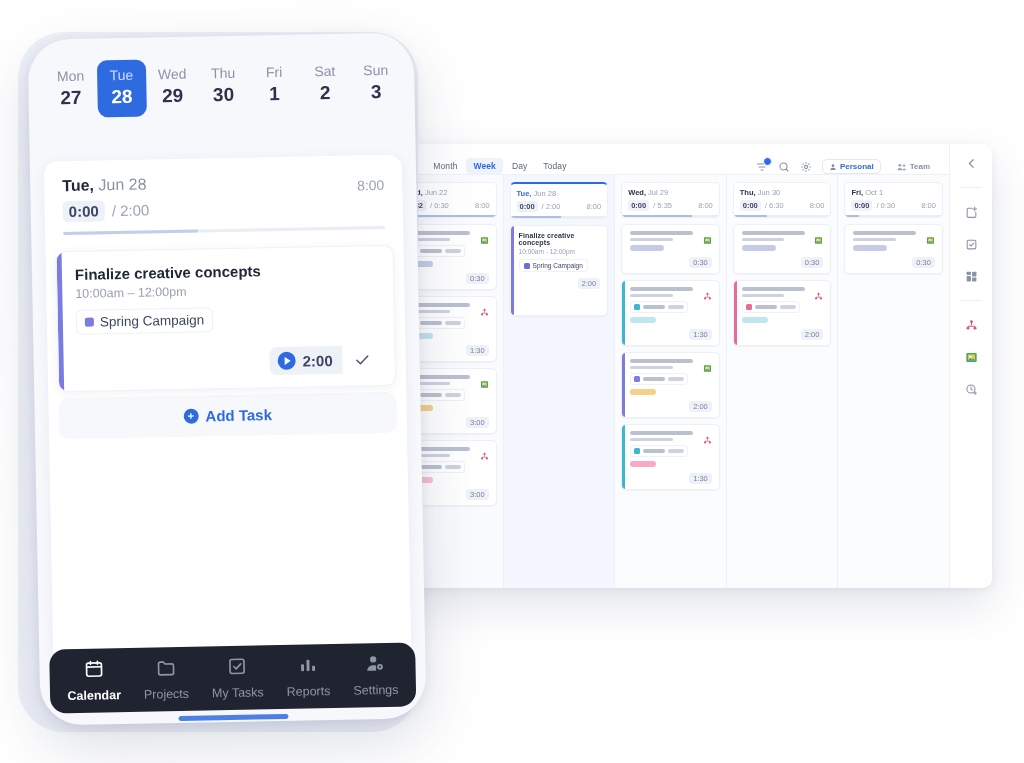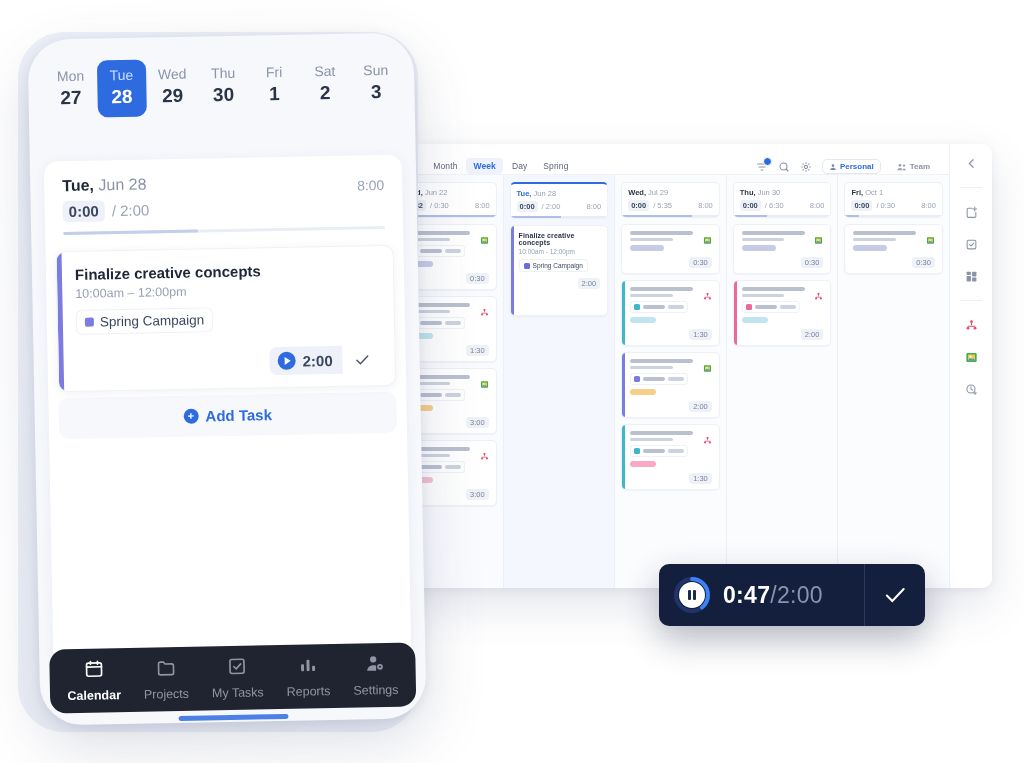--- a/index.html
+++ b/index.html
@@ -233,21 +233,21 @@
   <div id="desktop">
     <div id="desktop-inner">
       <div class="dsk-main">
 
         <div class="dsk-toolbar">
           <span class="tb-chevron">›</span>
           <div class="tb-seg">
             <span class="tb-btn">Month</span>
             <span class="tb-btn active">Week</span>
             <span class="tb-btn">Day</span>
-            <span class="tb-btn">Spring</span>
+            <span class="tb-btn">Today</span>
           </div>
           <div class="tb-spacer"></div>
           <div class="tb-right">
             <span class="tb-ico">
               <svg width="12" height="12" viewBox="0 0 24 24" fill="none" stroke="currentColor" stroke-width="2.2" stroke-linecap="round">
                   <path d="M3 6h18M6 12h12M10 18h4"></path>
                 </svg>
               <span class="tb-badge"></span>
             </span>
             <span class="tb-ico">
@@ -777,37 +777,14 @@
                 <circle cx="17.6" cy="15.6" r="3.3"></circle>
                 <circle cx="17.6" cy="15.6" r="1.2" fill="#1f2430"></circle>
               </svg></span>
             <span class="tlabel">Settings</span>
           </div>
         </div>
       <div class="homebar"></div>
     </div>
   </div>
 
-  <div id="fltimer">
-    <div class="fl-main">
-      <div class="fl-ring">
-        <svg width="38" height="38" viewBox="0 0 38 38">
-          <circle cx="19" cy="19" r="16" fill="none" stroke="#22336a" stroke-width="4"></circle>
-          <circle id="ringarc" cx="19" cy="19" r="16" fill="none" stroke="#3b82f6" stroke-width="4" stroke-linecap="round" transform="rotate(-90 19 19)" stroke-dasharray="100.53096491487338" stroke-dashoffset="61.32388859807276"></circle>
-        </svg>
-        <div class="fl-knob">
-            <i></i>
-            <i></i>
-          </div>
-      </div>
-      <div class="fl-time">
-        <span>0:47</span><span class="tot">/2:00</span>
-      </div>
-    </div>
-    <div class="fl-div"></div>
-    <div class="fl-check">
-      <svg width="26" height="26" viewBox="0 0 24 24" fill="none" stroke="currentColor" stroke-width="1.9" stroke-linecap="round">
-          <path d="M4.5 12.5l5 5L20 6.5"></path>
-        </svg>
-    </div>
-  </div>
 
 </div>
 
 </body></html>

